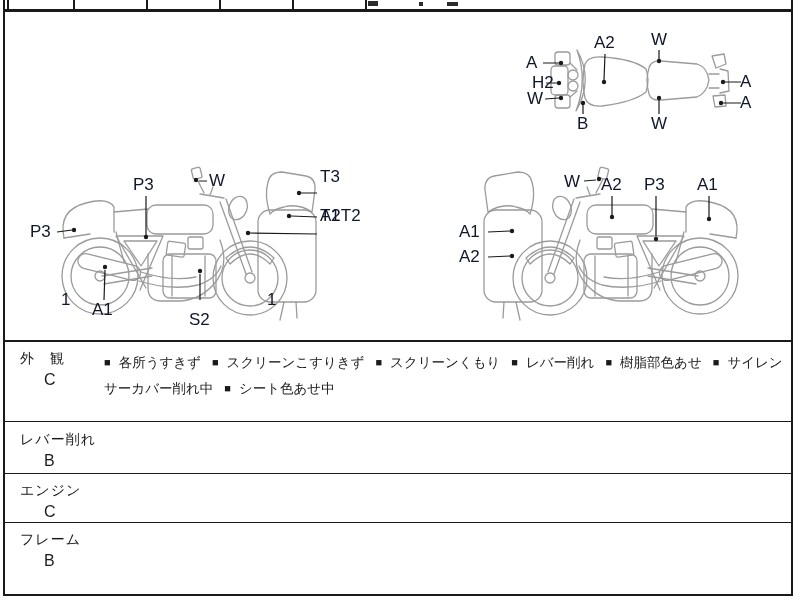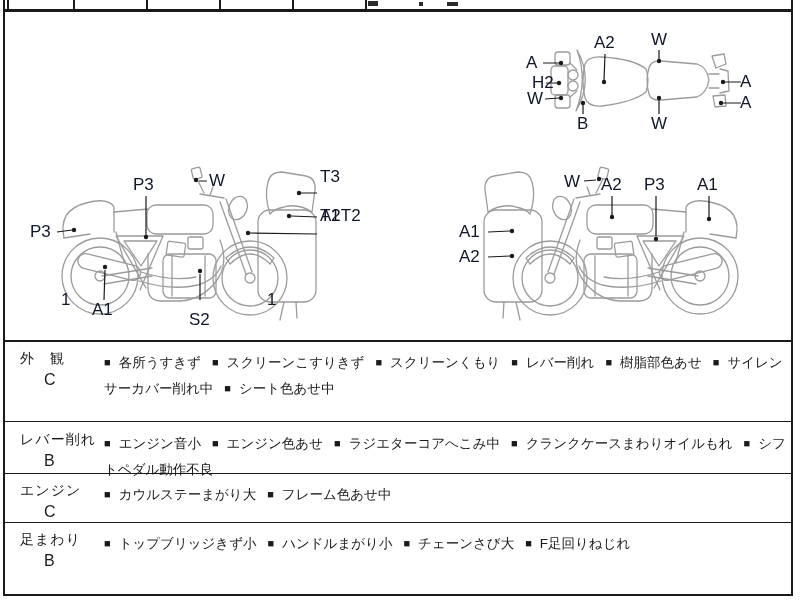--- a/index.html
+++ b/index.html
@@ -185,28 +185,25 @@
 
   <div class="cond-row" style="top:342px;height:79px">
     <div class="part">外　観</div>
     <div class="grade">C</div>
     <div class="items"><span class="bullet">■</span><span class="item-text">各所うすきず</span><span class="bullet">■</span><span class="item-text">スクリーンこすりきず</span><span class="bullet">■</span><span class="item-text">スクリーンくもり</span><span class="bullet">■</span><span class="item-text">レバー削れ</span><span class="bullet">■</span><span class="item-text">樹脂部色あせ</span><span class="bullet">■</span><span class="item-text">サイレンサーカバー削れ中</span><span class="bullet">■</span><span class="item-text">シート色あせ中</span></div>
   </div>
 
   <div class="cond-row" style="top:423px;height:50px">
     <div class="part">レバー削れ</div>
     <div class="grade">B</div>
-    <div class="items"><span class="bullet">■</span><span class="item-text">エンジン音小</span><span class="bullet">■</span><span class="item-text">エンジン色あせ</span><span class="bullet">■</span><span class="item-text">ラジエターコアへこみ中</span><span class="bullet">■</span><span class="item-text">クランクケースまわりオイルもれ</span><span class="bullet">■</span><span class="item-text">シフトペダル動作不良</span></div>
   </div>
 
   <div class="cond-row" style="top:474px;height:48px">
     <div class="part">エンジン</div>
     <div class="grade">C</div>
-    <div class="items"><span class="bullet">■</span><span class="item-text">カウルステーまがり大</span><span class="bullet">■</span><span class="item-text">フレーム色あせ中</span></div>
   </div>
 
   <div class="cond-row" style="top:523px;height:71px">
-    <div class="part">足まわり</div>
+    <div class="part">フレーム</div>
     <div class="grade">B</div>
-    <div class="items"><span class="bullet">■</span><span class="item-text">トップブリッジきず小</span><span class="bullet">■</span><span class="item-text">ハンドルまがり小</span><span class="bullet">■</span><span class="item-text">チェーンさび大</span><span class="bullet">■</span><span class="item-text">F足回りねじれ</span></div>
   </div>
 
 </div>
 
 </body></html>

